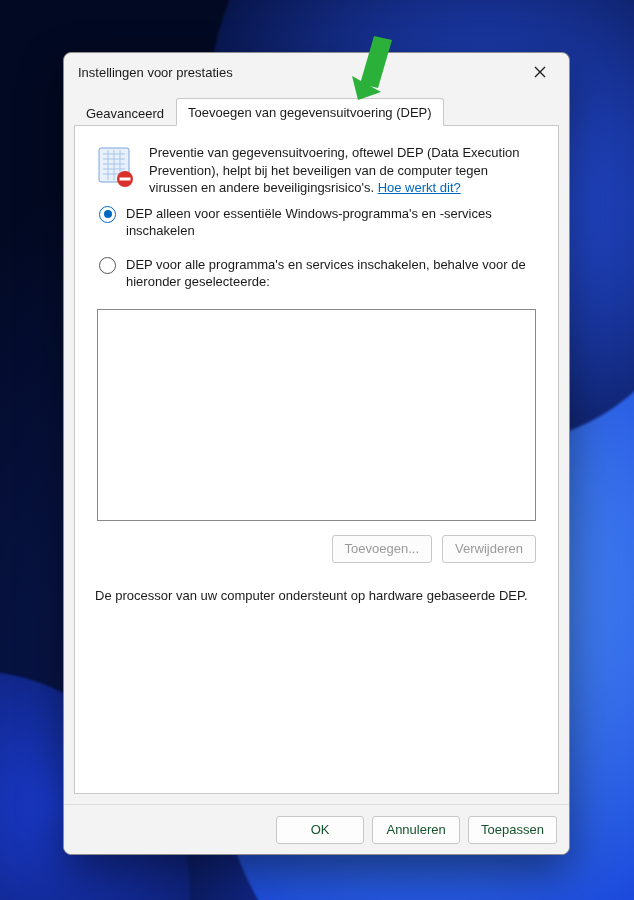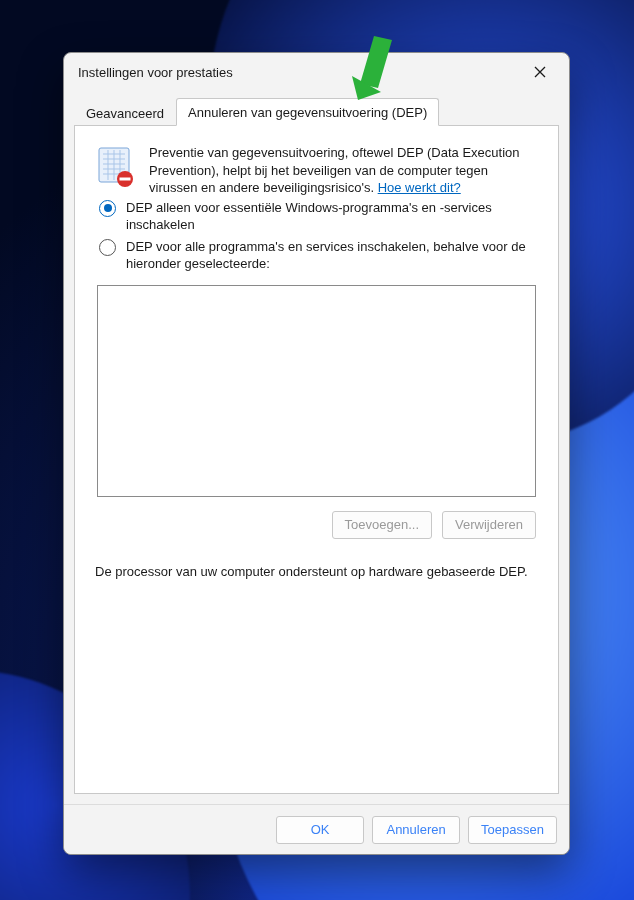--- a/index.html
+++ b/index.html
@@ -78,21 +78,21 @@
       padding: 18px 20px;
       display: flex; flex-direction: column;
       position: relative;
     }
 
     .intro { display: flex; gap: 14px; }
     .intro-icon { flex: 0 0 36px; margin-top: 2px; }
     .intro-text { font-size: 13px; line-height: 1.35; }
     .intro-text a { color: #0067c0; text-decoration: underline; }
 
-    .radio-row { display: flex; align-items: flex-start; gap: 10px; margin: 2px 4px; }
+    .radio-row { display: flex; align-items: flex-start; gap: 10px; margin: 8px 4px; }
     .radio {
       width: 17px; height: 17px; border-radius: 50%;
       border: 1.8px solid #555; flex: 0 0 17px; margin-top: 1px;
       position: relative; background: #fff;
     }
     .radio.checked { border-color: #0067c0; }
     .radio.checked::after {
       content: ""; position: absolute; inset: 3.5px; border-radius: 50%;
       background: #0067c0;
     }
@@ -102,21 +102,21 @@
       margin: 10px 2px 0 2px; height: 212px;
       border: 1px solid #8a8a8a; background: #fff;
     }
     .list-buttons {
       display: flex; justify-content: flex-end; gap: 10px;
       margin: 14px 2px 0 0;
     }
     button.win {
       min-width: 94px; height: 28px;
       background: #fdfdfd; border: 1px solid #c8c8c8;
-      font: inherit; color: #3b82f6;
+      font: inherit; color: #14532d;
       padding: 0 12px; border-radius: 3px;
     }
     button.win.disabled { color: #9a9a9a; background: #fcfcfc; }
     .support-text { margin-top: 24px; font-size: 13px; line-height: 1.35; }
 
     .footer {
       height: 50px;
       border-top: 1px solid #dcdcdc;
       display: flex; justify-content: flex-end; align-items: center;
       gap: 8px; padding: 0 12px;
@@ -155,21 +155,21 @@
     <div class="title">Instellingen voor prestaties</div>
     <div class="close-btn">
       <svg viewBox="0 0 12 12">
         <path d="M1 1 L11 11 M11 1 L1 11" stroke="#1a1a1a" stroke-width="1.3" fill="none"></path>
       </svg>
     </div>
   </div>
 
   <div class="tabstrip">
     <div class="tab">Geavanceerd</div>
-    <div class="tab active">Annuleren van gegevensuitvoering (DEP)</div>
+    <div class="tab active">Toevoegen van gegevensuitvoering (DEP)</div>
   </div>
 
   <div class="tabpanel">
     <div class="intro">
       <div class="intro-icon">
         <svg width="40" height="42" viewBox="0 0 40 42">
           <rect x="4" y="2" width="30" height="34" rx="2" fill="#e8f0fb" stroke="#7aa5d8"></rect>
           <line x1="8" y1="8" x2="30" y2="8" stroke="#a9c5e8"></line>
           <line x1="8" y1="13" x2="30" y2="13" stroke="#a9c5e8"></line>
           <line x1="8" y1="18" x2="30" y2="18" stroke="#a9c5e8"></line>

